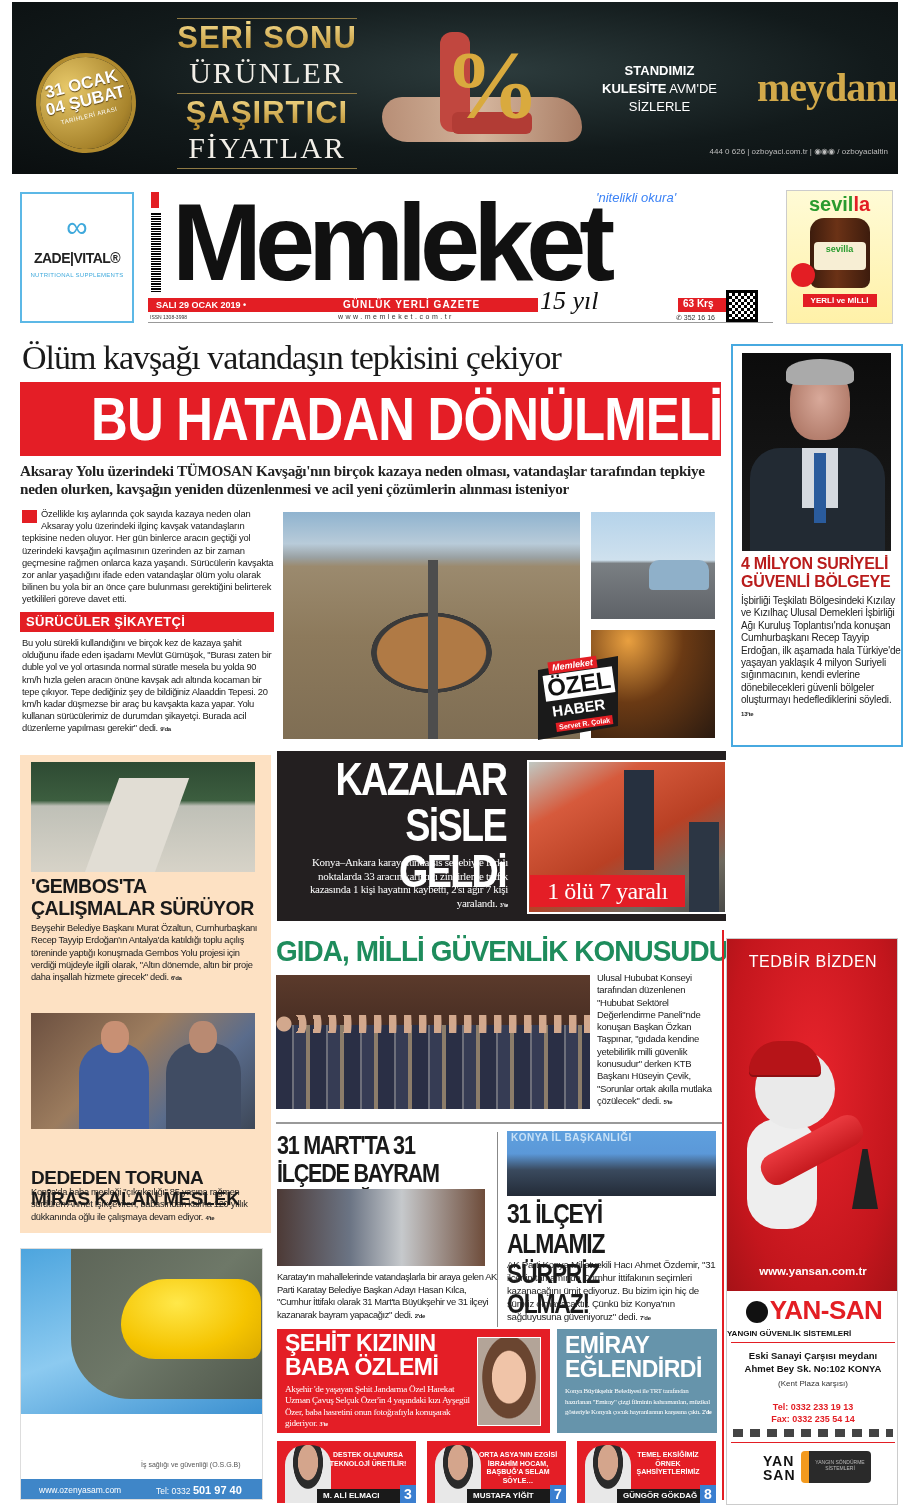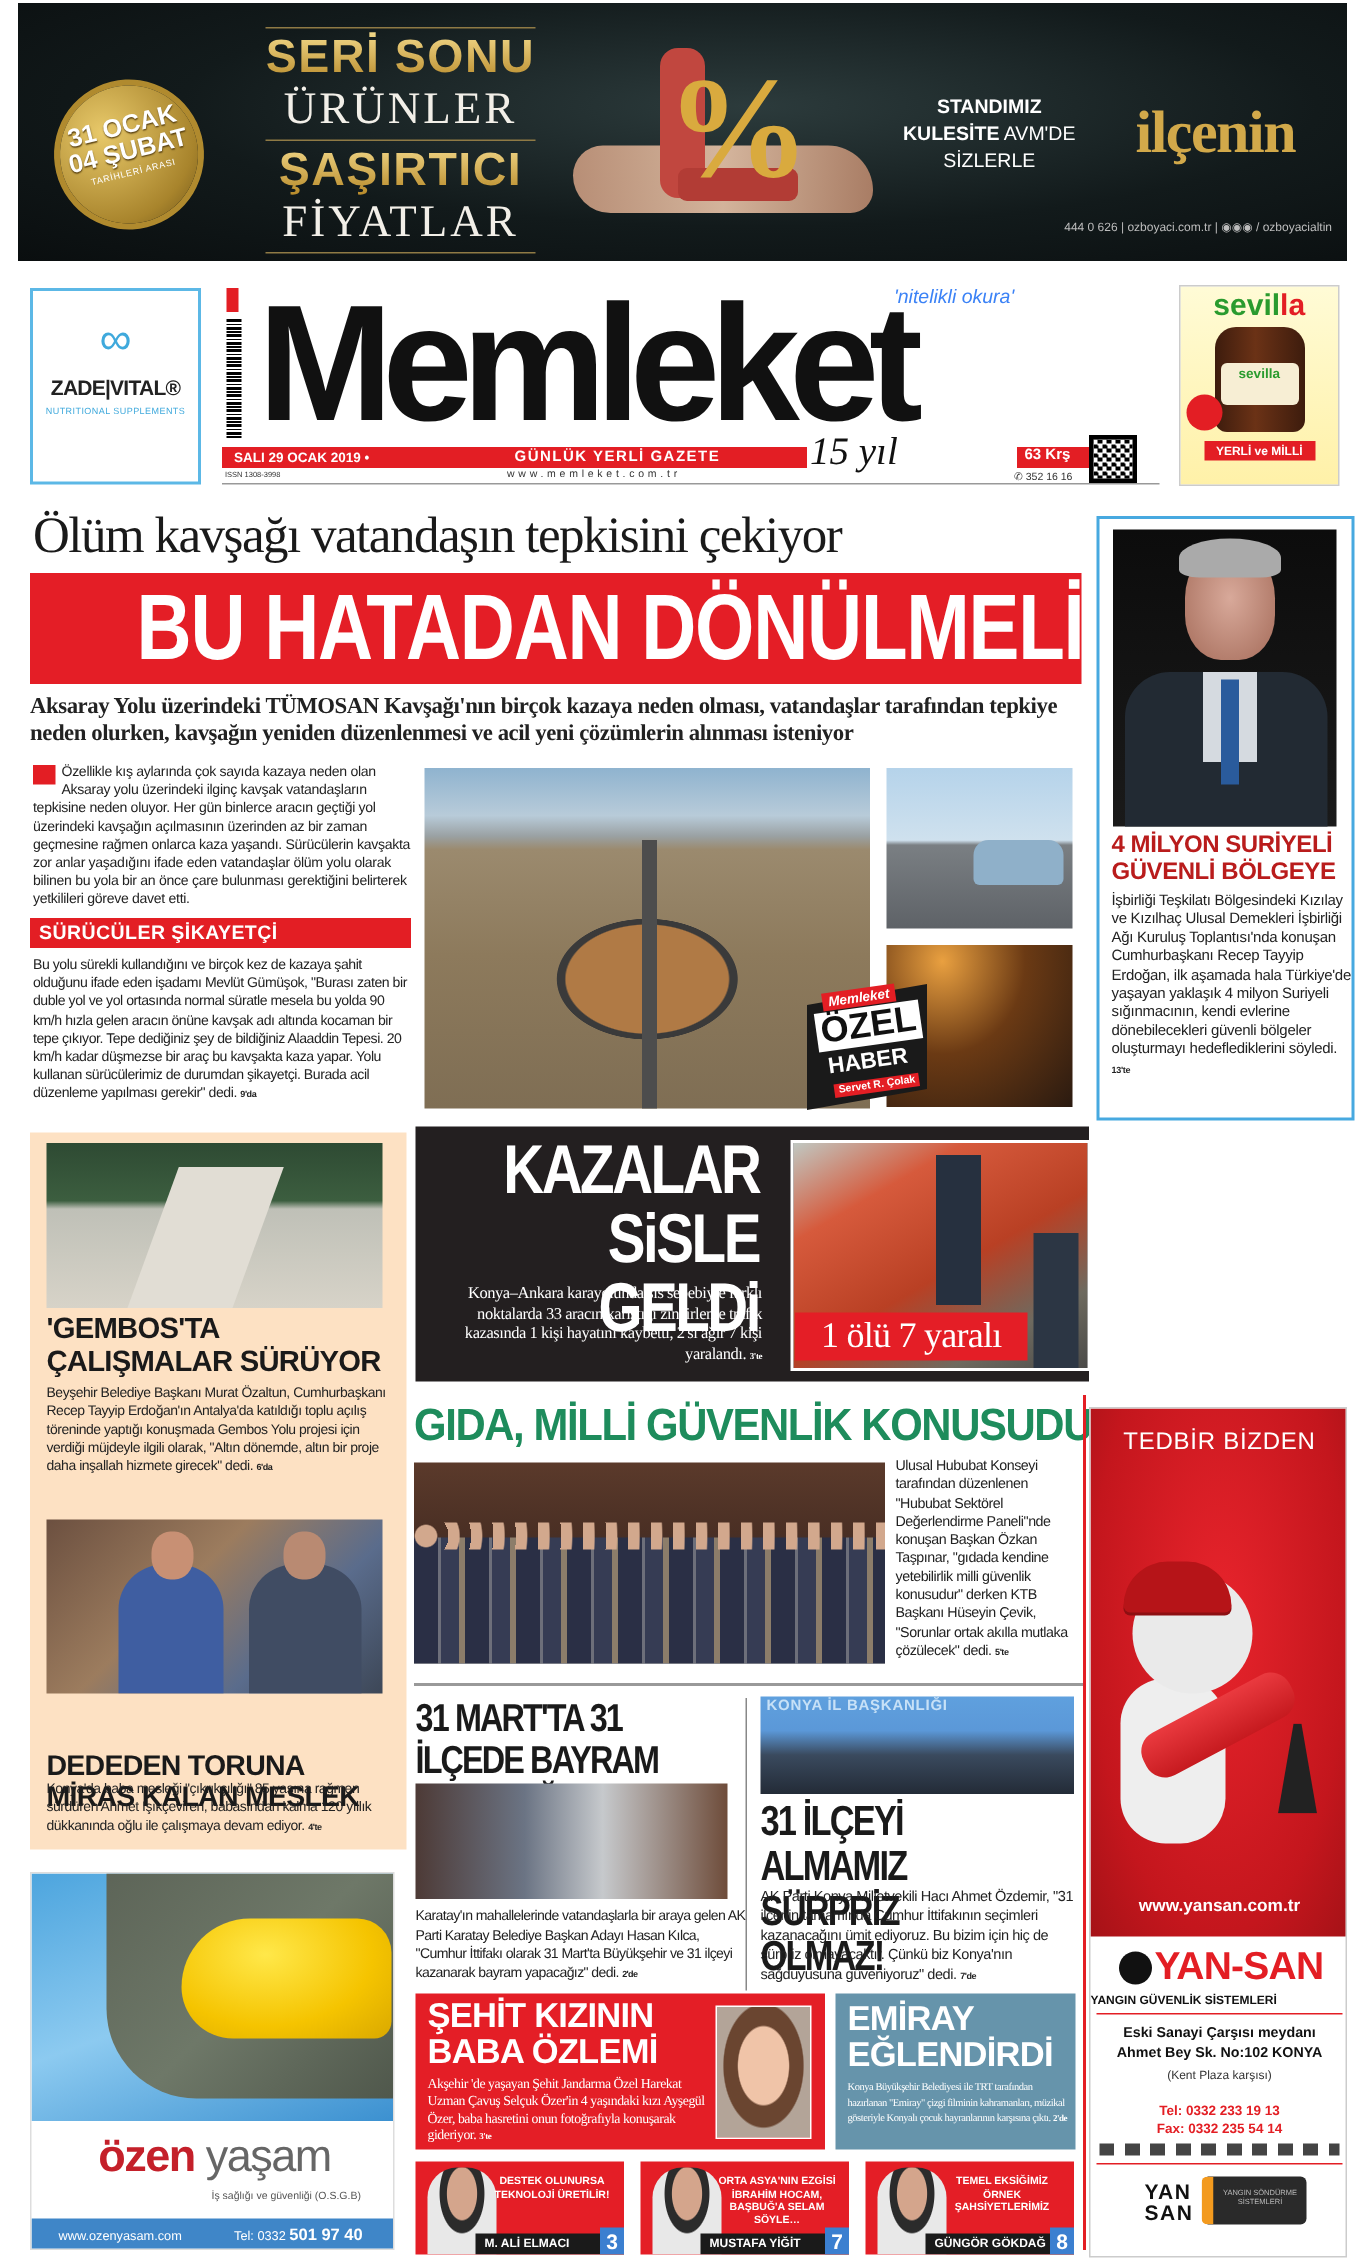--- a/index.html
+++ b/index.html
@@ -212,21 +212,21 @@
   <svg class="abs percent" viewBox="0 0 110 130">
     <rect x="8" y="10" width="30" height="100" rx="12" fill="#c1473f"></rect>
     <rect x="20" y="90" width="80" height="22" rx="6" fill="#b23c35"></rect>
     <text x="60" y="95" font-family="Liberation Serif, serif" font-size="96" font-weight="bold" fill="#d9aa3e" text-anchor="middle">%</text>
   </svg>
   <div class="abs stand">
     <div><b>STANDIMIZ</b></div>
     <div><b>KULESİTE</b><span> AVM'DE</span></div>
     <div>SİZLERLE</div>
   </div>
-  <div class="abs brand">ilçenin</div>
+  <div class="abs brand">meydanı</div>
   <div class="abs contact">444 0 626 | ozboyaci.com.tr | ◉◉◉ / ozboyacialtin</div>
 </div>
 
 <div id="zade-ad" class="abs">
   <div class="inf">∞</div>
   <div class="nm">ZADE|VITAL®</div>
   <div class="sub">NUTRITIONAL SUPPLEMENTS</div>
 </div>
 
 <div id="masthead" class="abs">
@@ -303,21 +303,20 @@
   <div class="abs f1"></div>
     <div class="abs f2"></div>
 </div>
 <div id="dededen-head" class="abs">DEDEDEN TORUNA MİRAS KALAN MESLEK</div>
 <div id="dededen-body" class="abs"><span>Konya'da baba mesleği "çıkrıkçılığı" 85 yaşına rağmen sürdüren Ahmet Işıkçeviren, babasından kalma 120 yıllık dükkanında oğlu ile çalışmaya devam ediyor.</span> <span class="ref">4'te</span></div>
 
 <div id="ozen-ad" class="abs">
   <div class="abs sky"></div>
   <div class="abs arm"></div>
   <div class="abs helmet"></div>
-  <div class="abs logo"><span class="o">özen</span><span class="y"> yaşam</span></div>
   <div class="abs tag">İş sağlığı ve güvenliği (O.S.G.B)</div>
   <div class="abs foot">
     <span class="w">www.ozenyasam.com</span>
     <span class="t"><span>Tel: 0332 </span><b>501 97 40</b></span>
   </div>
 </div>
 
 <div id="kazalar-box" class="abs"></div>
 <div id="kazalar-head" class="abs">
   <span>KAZALAR</span><br><span>SiSLE GELDi</span>

